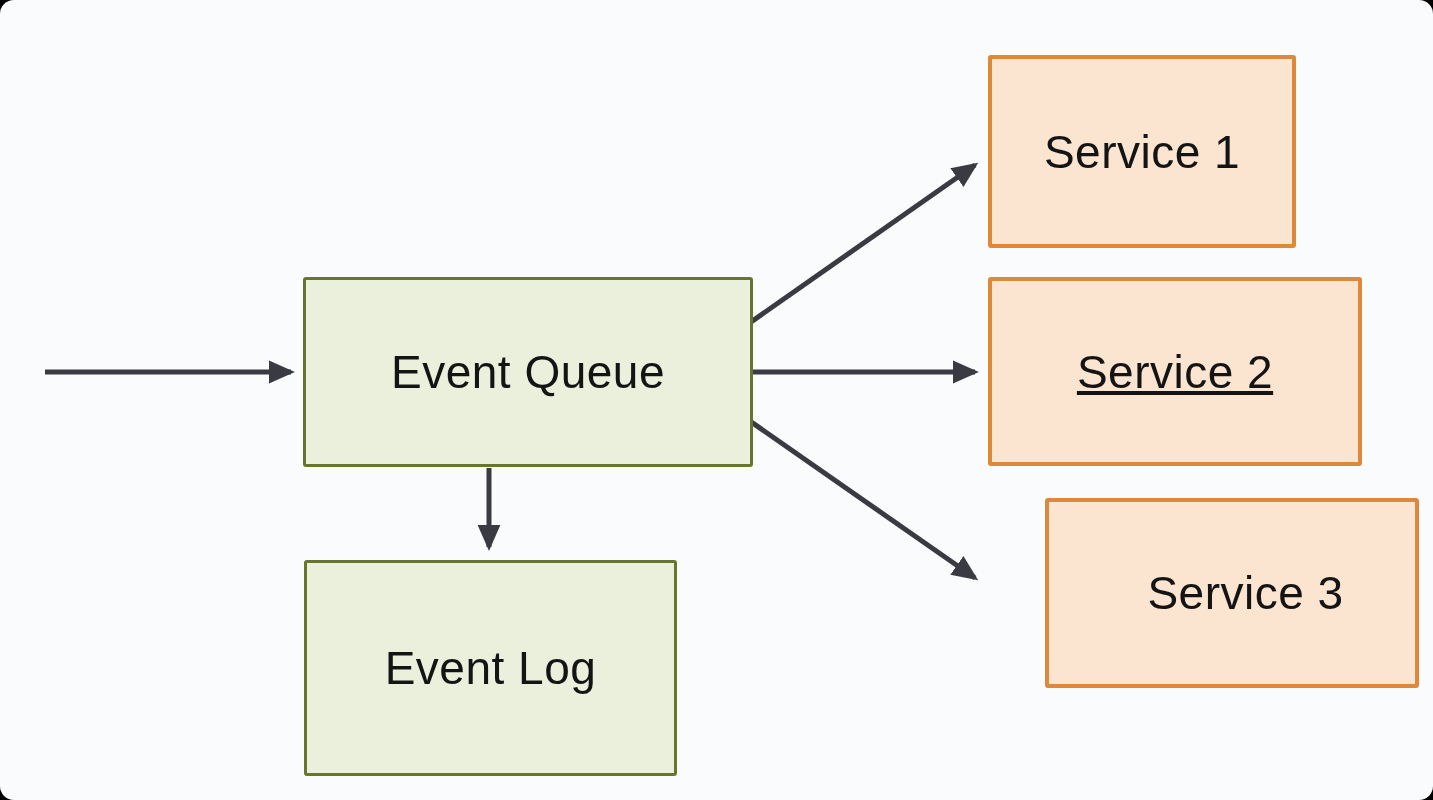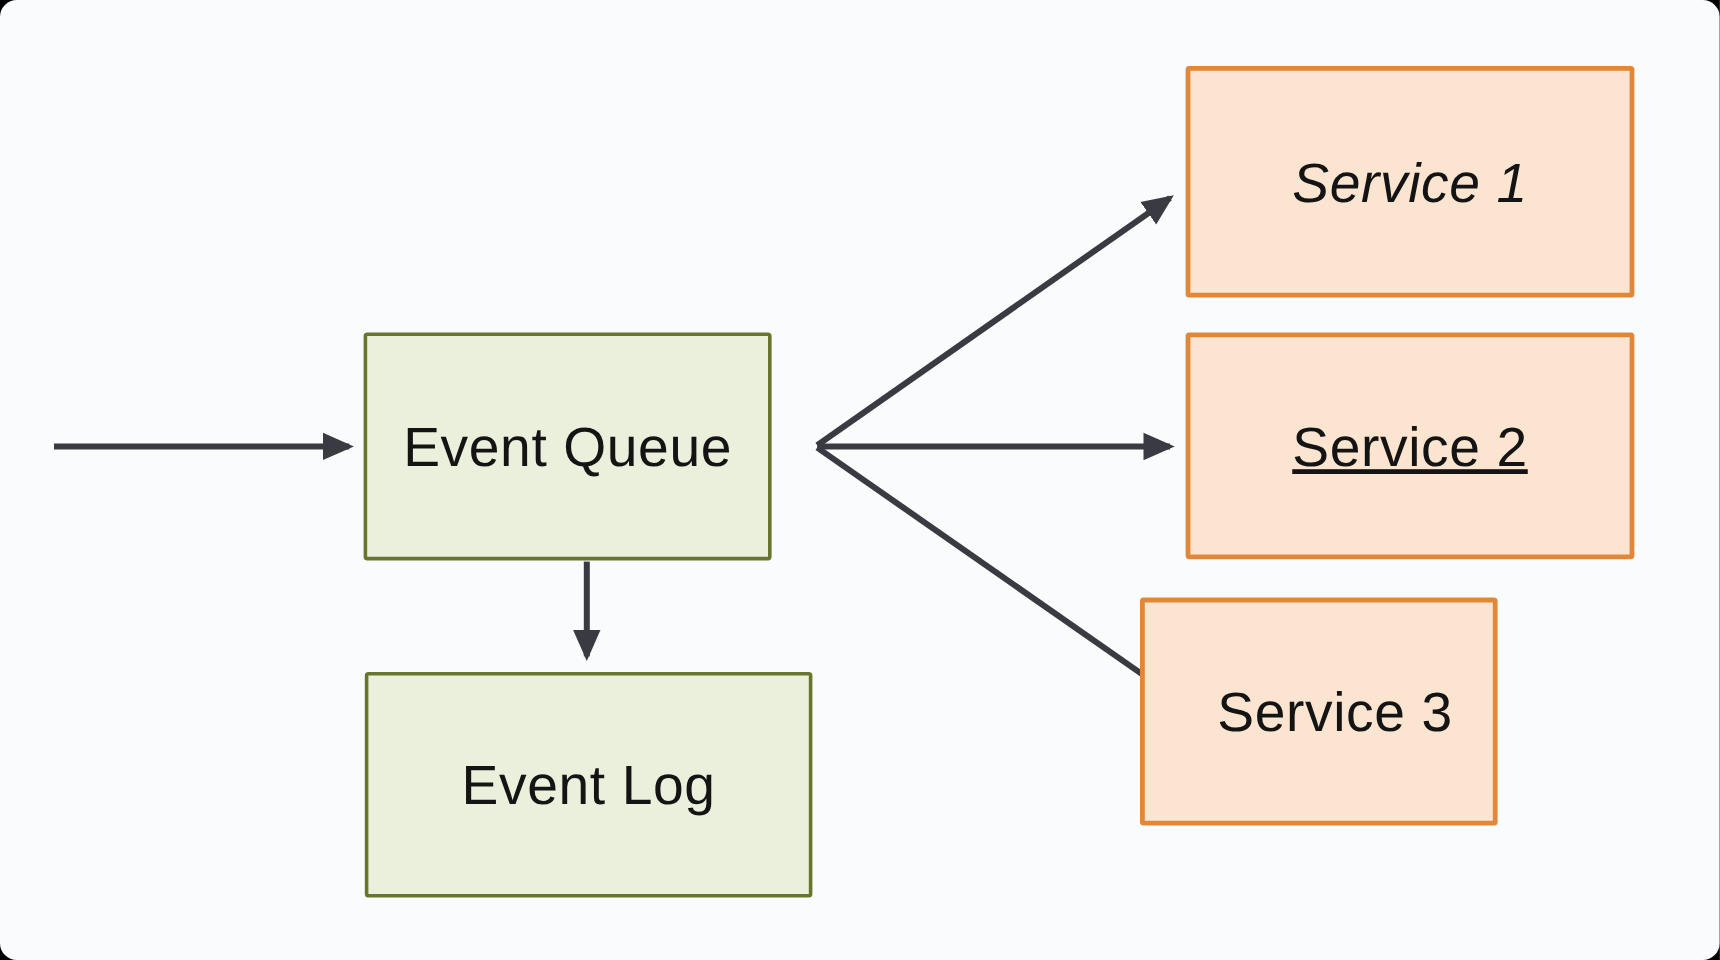--- a/index.html
+++ b/index.html
@@ -46,25 +46,25 @@
   }
   .node--queue {
     background: var(--queue-fill);
     border-color: var(--queue-border);
   }
   .node--service {
     background: var(--service-fill);
     border-color: var(--service-border);
     border-width: 4px;
   }
-  #node-event-queue { left: 303px; top: 277px; width: 340px; height: 190px; }
-  #node-event-log   { left: 304px; top: 560px; width: 373px; height: 188px; }
-  #node-service-1   { left: 988px; top: 55px;  width: 374px; height: 193px; font-style: italic; }
+  #node-event-queue { left: 303px; top: 277px; width: 450px; height: 190px; }
+  #node-event-log   { left: 304px; top: 560px; width: 373px; height: 216px; }
+  #node-service-1   { left: 988px; top: 55px;  width: 308px; height: 193px; }
   #node-service-2   { left: 988px; top: 277px; width: 374px; height: 189px; text-decoration: underline; }
-  #node-service-3   { left: 950px; top: 498px; width: 298px; height: 190px; padding-left: 27px; }
+  #node-service-3   { left: 1045px; top: 498px; width: 374px; height: 190px; padding-left: 27px; }
   .edge-line {
     stroke: var(--arrow);
     stroke-width: 5;
     fill: none;
   }
   .arrow-head { fill: var(--arrow); }
 </style>
 </head>
 <body>
 

